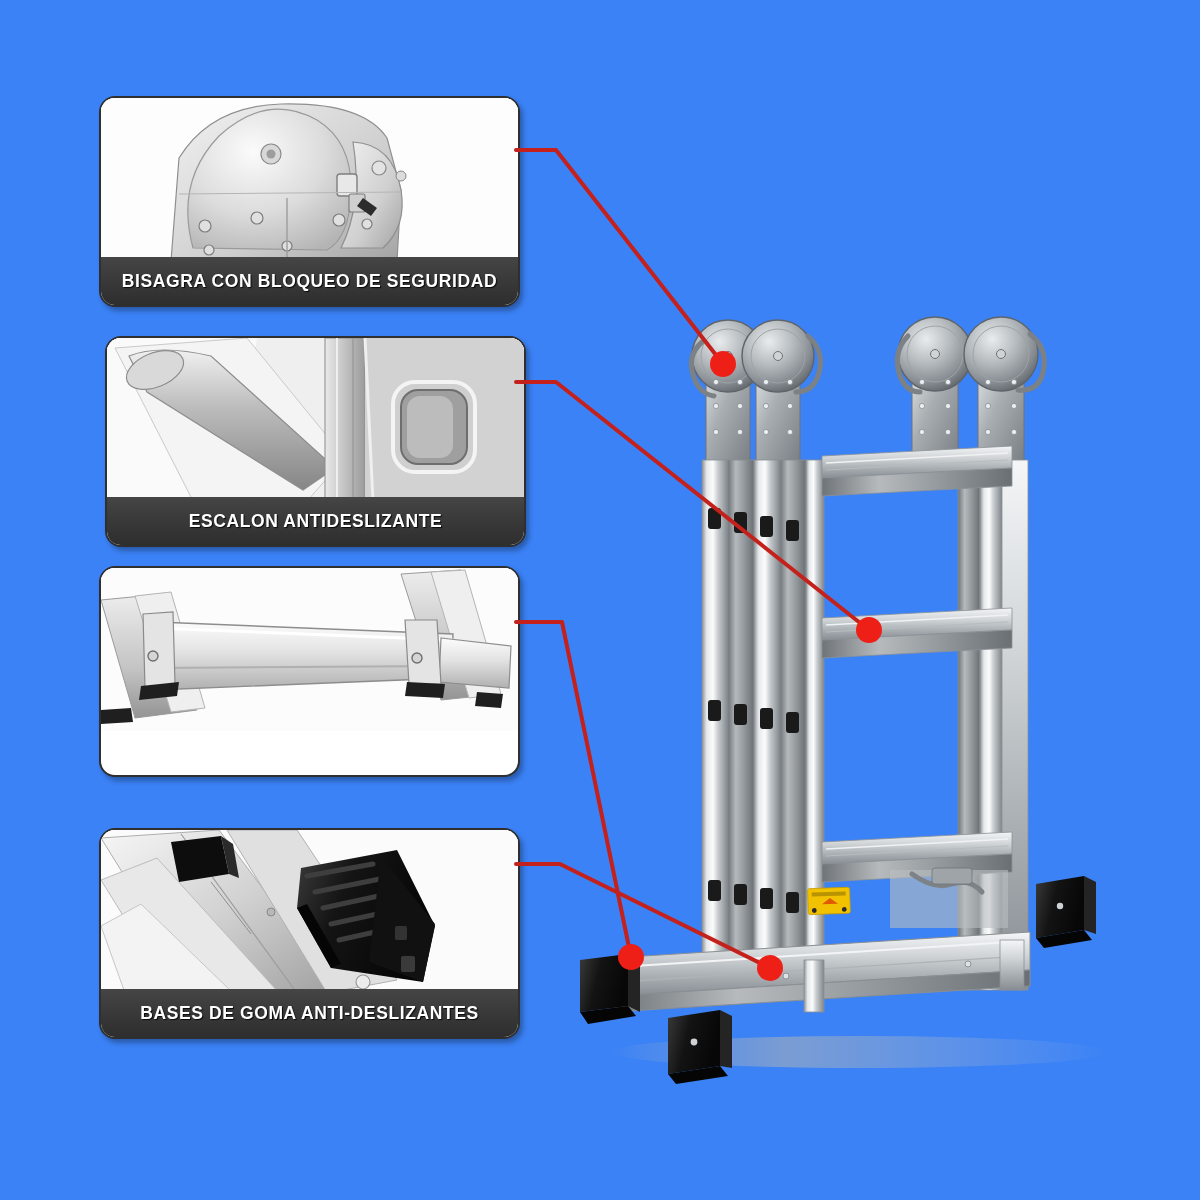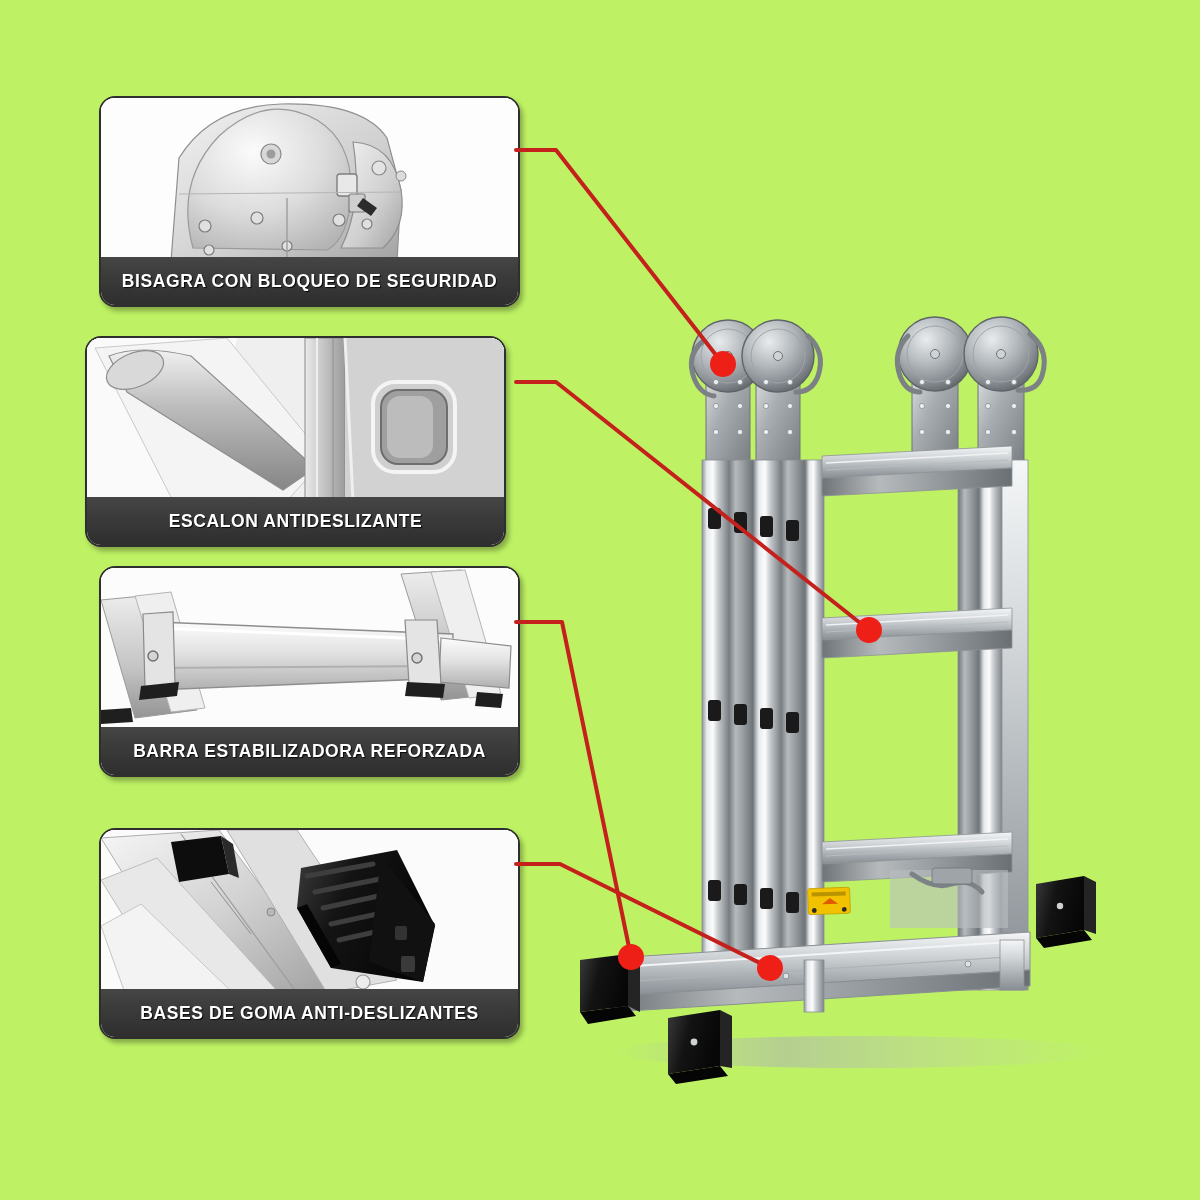--- a/index.html
+++ b/index.html
@@ -3,21 +3,21 @@
 <meta charset="utf-8">
 <title>Escalera Multiproposito - Infografia</title>
 <style>
   * { margin:0; padding:0; box-sizing:border-box; }
   html, body {
     width:1200px; height:1200px;
     background:#ffffff;
     font-family:"Liberation Sans", sans-serif;
     overflow:hidden;
   }
-  #stage { position:relative; width:1200px; height:1200px; background:#bef264; }
+  #stage { position:relative; width:1200px; height:1200px; background:#3b82f6; }
 
   
   .panel {
     position:absolute;
     width:421px; height:211px;
     border:2px solid #2f2f2f;
     border-radius:16px;
     background:#fff;
     overflow:hidden;
     box-shadow:3px 4px 5px rgba(0,0,0,0.30);
@@ -298,21 +298,21 @@
         </g>
         <line x1="186" y1="100" x2="186" y2="163" stroke="#9d9d9d" stroke-width="1.4"></line>
         <path d="M78 96 L300 94" stroke="#b5b5b5" stroke-width="1"></path>
       </svg>
     </div>
     <div class="panel-label">
       <span>BISAGRA CON BLOQUEO DE SEGURIDAD</span>
     </div>
   </div>
 
-  <div class="panel" style="left:85px; top:336px;text-decoration:underline;">
+  <div class="panel" style="left:105px; top:336px;text-decoration:underline;">
     <div class="panel-photo">
       <svg viewBox="0 0 421 163" width="421" height="163" xmlns="http://www.w3.org/2000/svg">
         <defs>
           <linearGradient id="s1" x1="0" y1="0" x2="0" y2="1">
             <stop offset="0%" stop-color="#f0f0f0"></stop>
               <stop offset="40%" stop-color="#bdbdbd"></stop>
             <stop offset="100%" stop-color="#868686"></stop>
           </linearGradient>
           <linearGradient id="s2" x1="0" y1="0" x2="1" y2="0">
             <stop offset="0%" stop-color="#e9e9e9"></stop>
@@ -377,23 +377,20 @@
         <path d="M304 52 L336 52 L340 116 L308 116 Z" fill="#e4e4e4" stroke="#8a8a8a" stroke-width="1.2"></path>
         <circle cx="52" cy="88" r="5" fill="#d5d5d5" stroke="#6f6f6f" stroke-width="1.4"></circle>
         <circle cx="316" cy="90" r="5" fill="#d5d5d5" stroke="#6f6f6f" stroke-width="1.4"></circle>
 
         <path d="M40 118 L78 114 L76 128 L38 132 Z" fill="#1f1f1f"></path>
         <path d="M306 114 L344 116 L342 130 L304 128 Z" fill="#1f1f1f"></path>
         <path d="M0 142 L30 140 L32 154 L0 156 Z" fill="#1f1f1f"></path>
         <path d="M376 124 L402 126 L400 140 L374 138 Z" fill="#1f1f1f"></path>
       </svg>
     </div>
-    <div class="panel-label">
-      <span>BARRA ESTABILIZADORA REFORZADA</span>
-    </div>
   </div>
 
   <div class="panel" style="left:99px; top:828px;">
     <div class="panel-photo">
       <svg viewBox="0 0 421 163" width="421" height="163" xmlns="http://www.w3.org/2000/svg">
         <defs>
           <linearGradient id="f1" x1="0" y1="0" x2="1" y2="1">
             <stop offset="0%" stop-color="#f6f6f6"></stop>
               <stop offset="50%" stop-color="#d2d2d2"></stop>
             <stop offset="100%" stop-color="#a0a0a0"></stop>

